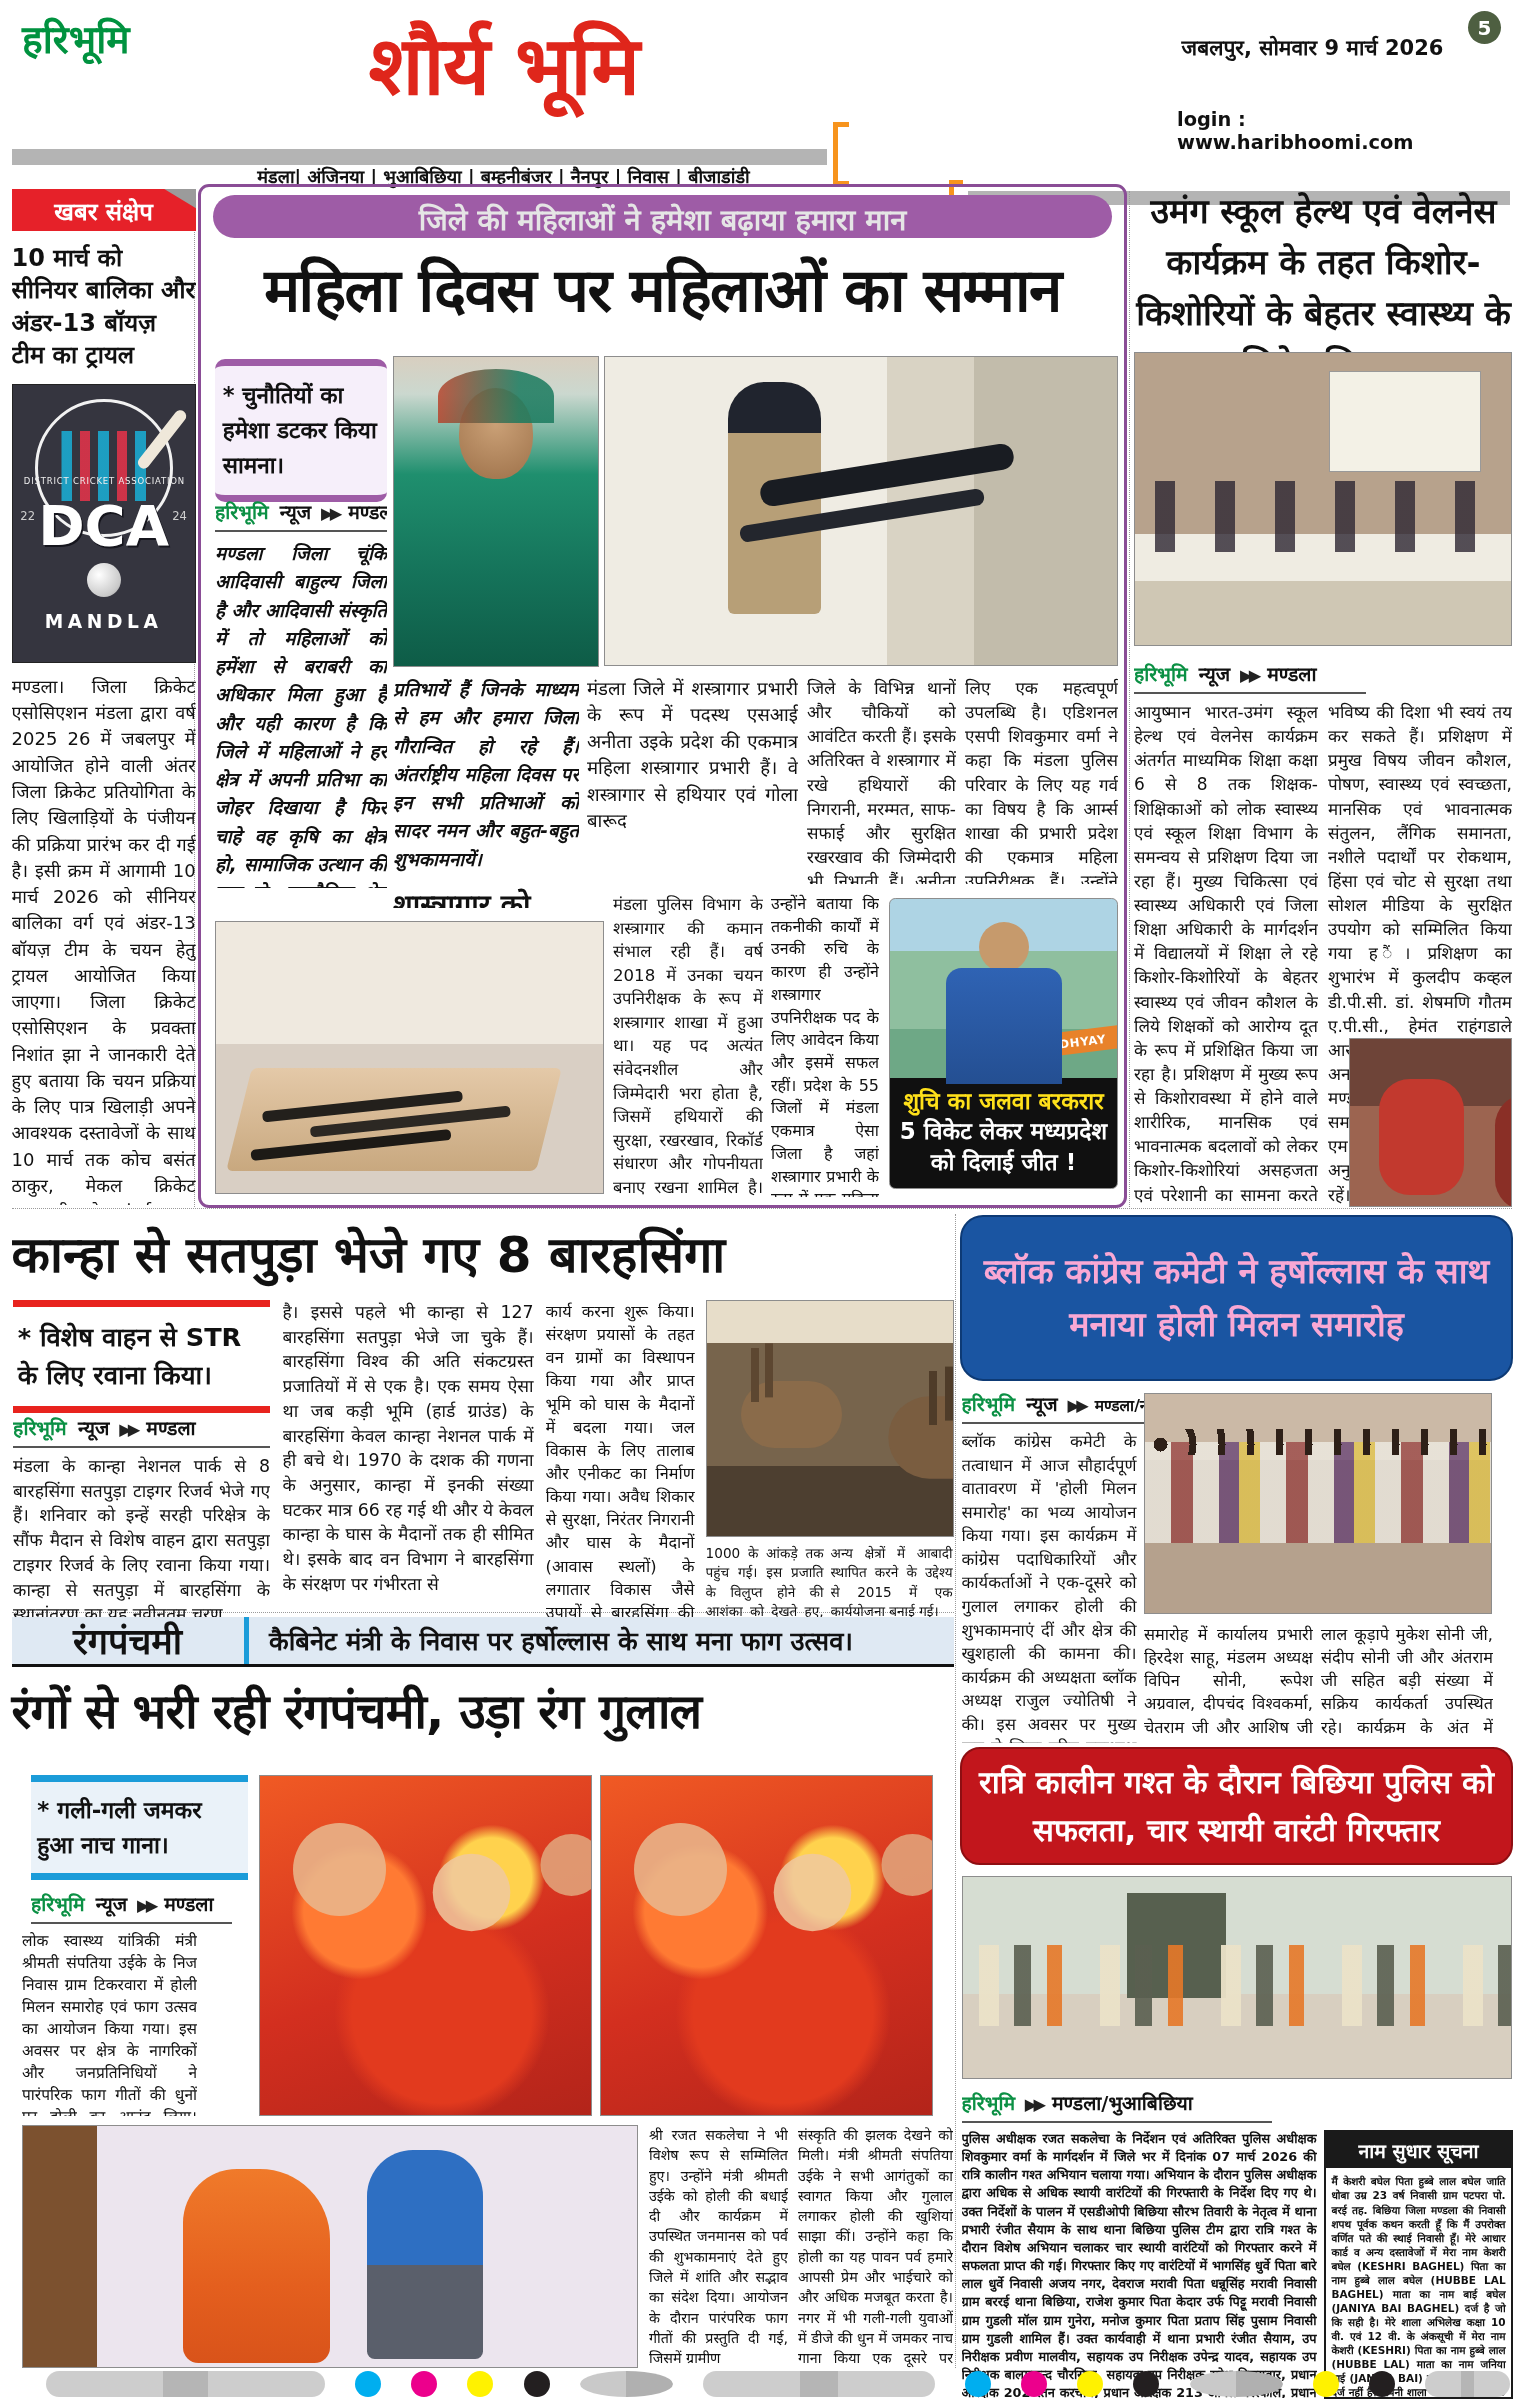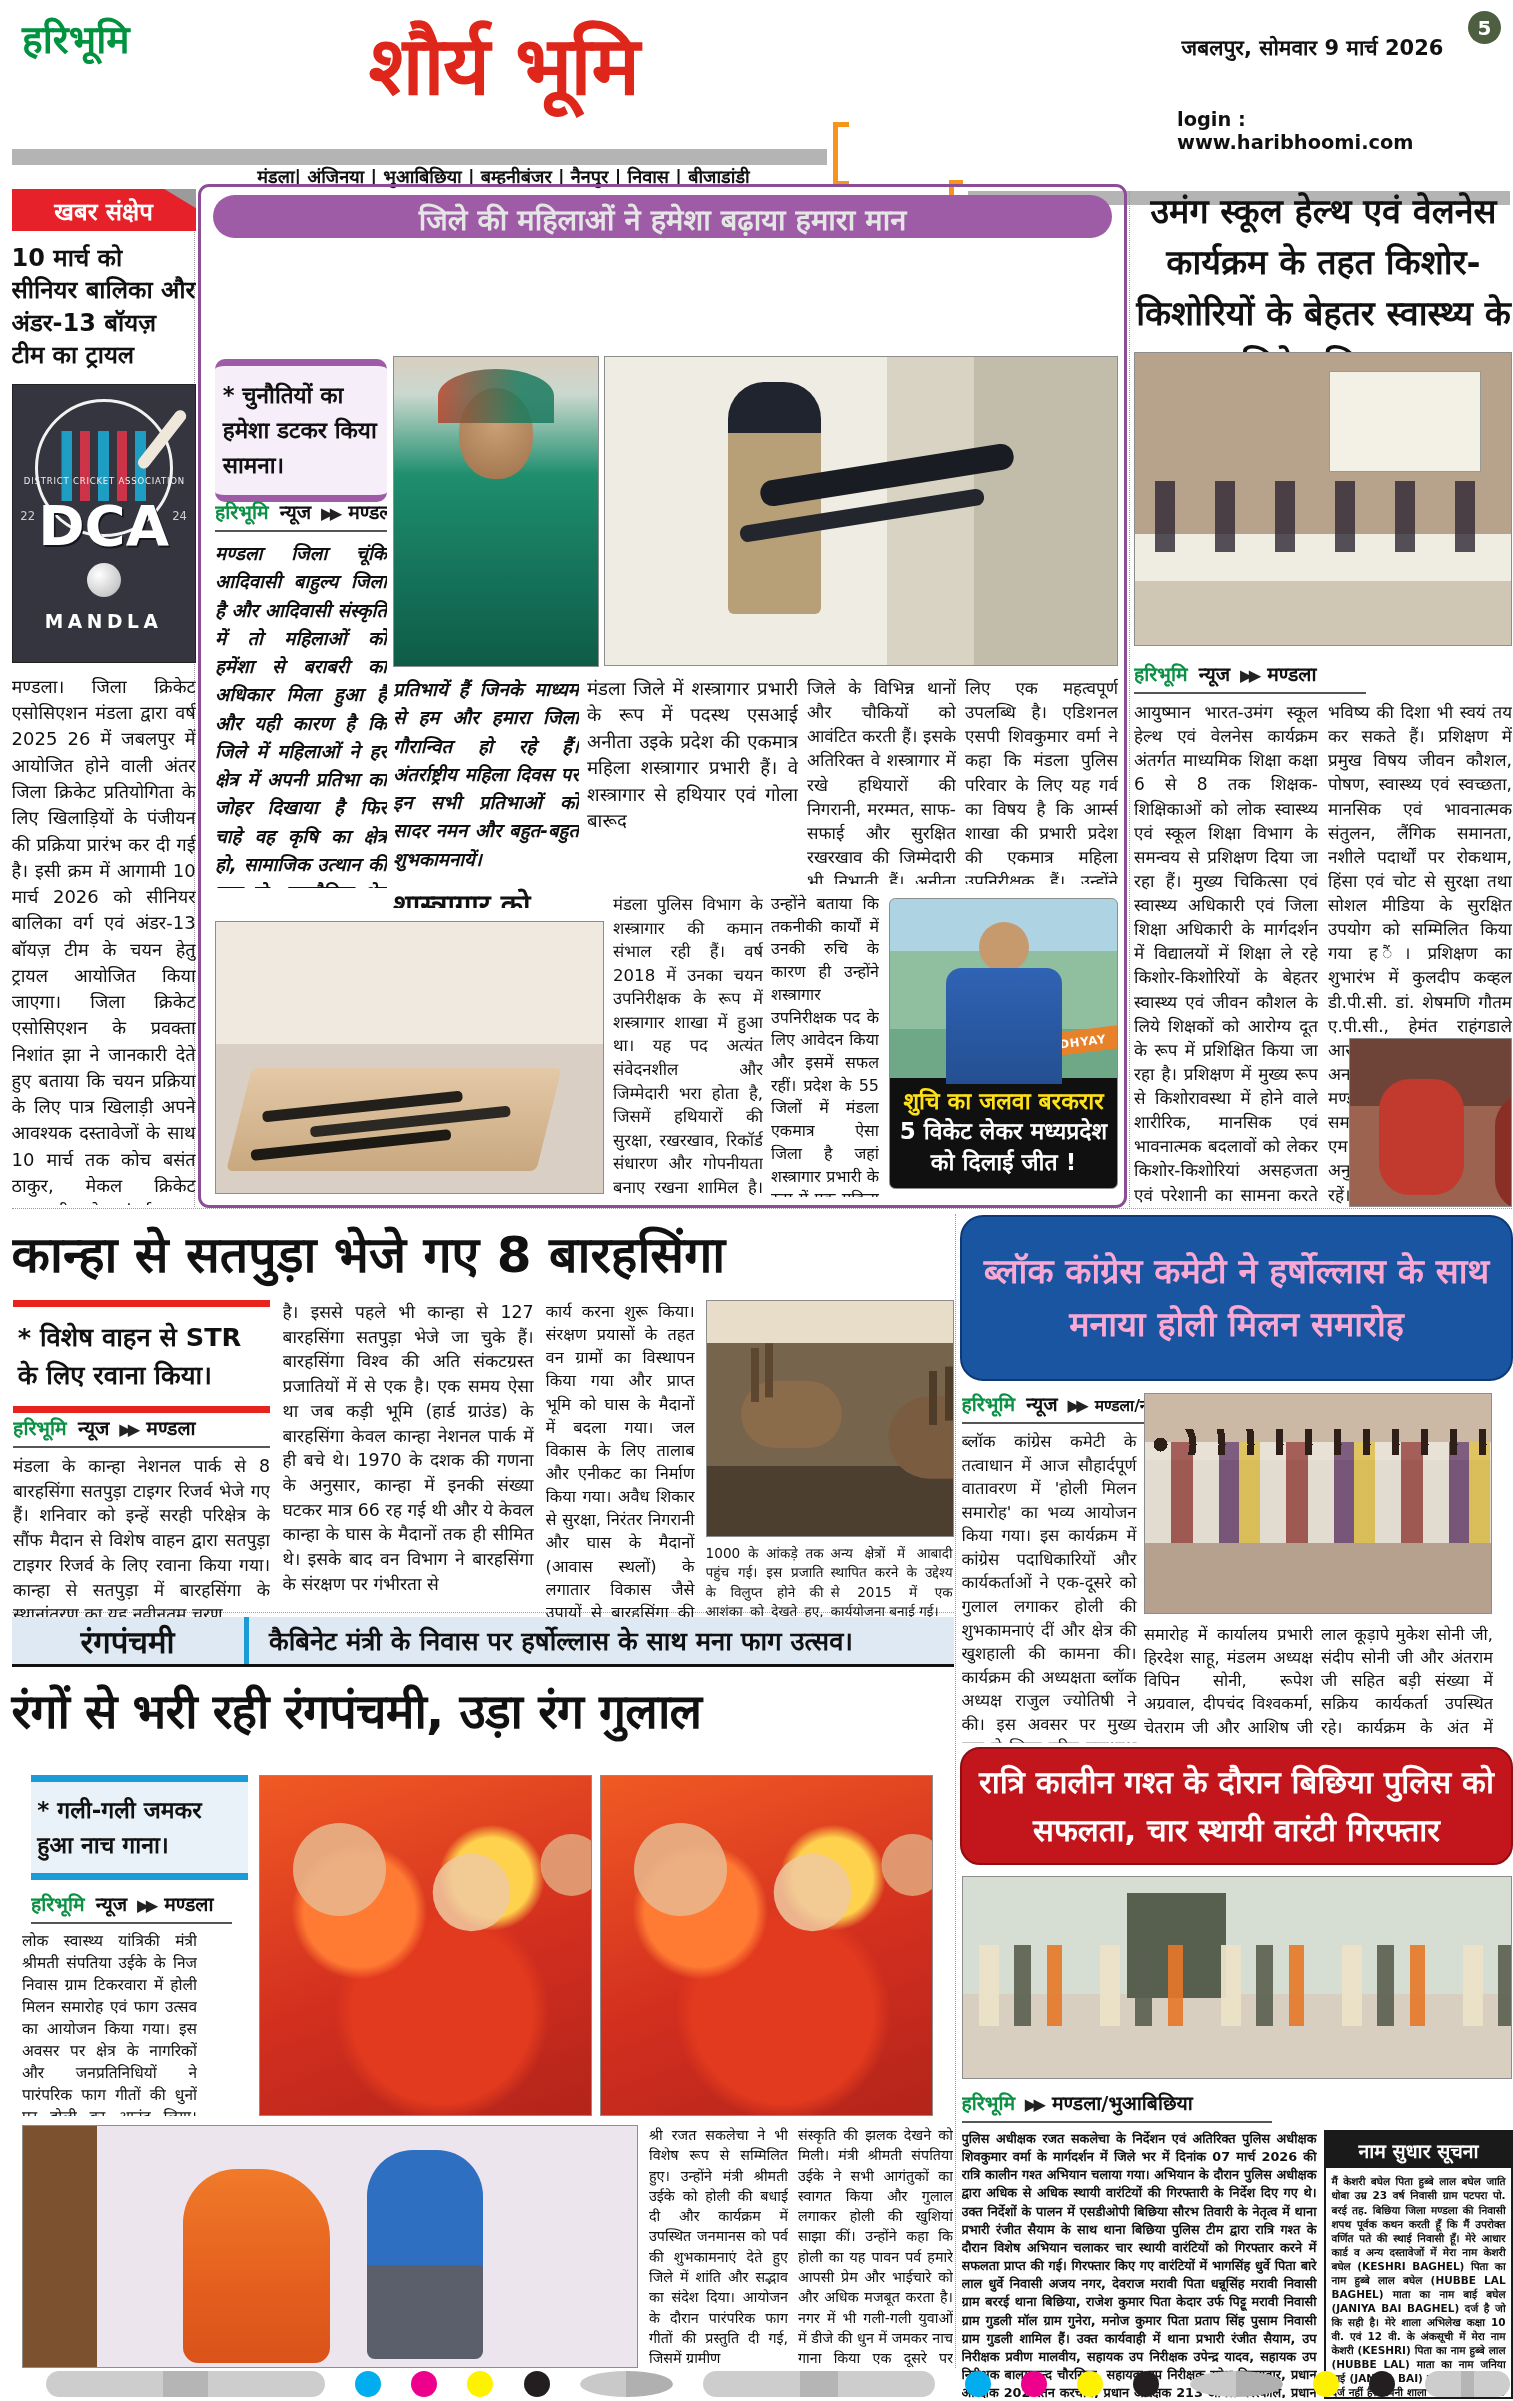--- a/index.html
+++ b/index.html
@@ -142,21 +142,21 @@
                  display:flex; align-items:center; justify-content:center; padding:0 12.4px; }
   .red-banner  { background:#c2161c; border:2.3px solid #8e0e12; border-radius:20px; color:#fff;
                  font-size:31px; font-weight:800; text-align:center; line-height:1.55;
                  display:flex; align-items:center; justify-content:center; padding:0 11px; }
   .k-headline { font-size:50px; font-weight:800; white-space:nowrap; }
   .r-headline { font-size:48px; font-weight:800; white-space:nowrap; letter-spacing:-0.8px; }
   .u-headline { font-size:34px; font-weight:800; text-align:center; line-height:1.5; }
 
   .strip { background:#dfe9f3; border-bottom:3.1px solid #111; display:flex; align-items:stretch; }
   .strip-label { width:232px; display:flex; align-items:center; justify-content:center;
-                 font-size:31px; font-weight:800; }
+                 font-size:36px; font-weight:800; }
   .strip-div { width:5.4px; background:#1b9cd9; }
   .strip-text { flex:1; display:flex; align-items:center; padding-left:20px; font-size:25.6px; font-weight:800; }
 
   
   .notice { border:2.3px solid #1a1a1a; background:#fff; }
   .notice-title { background:#1a1a1a; color:#fff; text-align:center; font-size:19.4px; font-weight:800; padding:4.6px 0; }
   .notice-body { padding:6.2px 5.4px; font-size:10.5px; line-height:1.34; font-weight:600; }
 
   
   .marks { display:flex; align-items:center; justify-content:space-between; }
@@ -204,20 +204,21 @@
       <div class="dca-ball"></div>
       <div class="dca-bottom">MANDLA</div>
     </div>
     <div class="nb-body jtext">मण्डला। जिला क्रिकेट एसोसिएशन मंडला द्वारा वर्ष 2025 26 में जबलपुर में आयोजित होने वाली अंतर जिला क्रिकेट प्रतियोगिता के लिए खिलाड़ियों के पंजीयन की प्रक्रिया प्रारंभ कर दी गई है। इसी क्रम में आगामी 10 मार्च 2026 को सीनियर बालिका वर्ग एवं अंडर-13 बॉयज़ टीम के चयन हेतु ट्रायल आयोजित किया जाएगा। जिला क्रिकेट एसोसिएशन के प्रवक्ता निशांत झा ने जानकारी देते हुए बताया कि चयन प्रक्रिया के लिए पात्र खिलाड़ी अपने आवश्यक दस्तावेजों के साथ 10 मार्च तक कोच बसंत ठाकुर, मेकल क्रिकेट अकादमी से संपर्क कर पंजीयन की औपचारिकता पूरी करें। खिलाड़ियों को ट्रायल के समय डिजिटल जन्म प्रमाण पत्र, आधार कार्ड और पासपोर्ट साइज फोटो साथ लाना अनिवार्य होगा। ट्रायल महात्मा गांधी स्टेडियम ग्राउंड, मंडला में सुबह 10 बजे से आयोजित किया जाएगा। चयन प्रक्रिया के दौरान चयनकर्ता अनिल सोनी, पंकज दुबे, चंद्रेश बर्मन, अर्जुन भांडे, फैजान खान, इम्तियाज अली, निशांत झा और ललित जोशी उपस्थित रहेंगे। जिला क्रिकेट एसोसिएशन ने सभी पात्र खिलाड़ियों से निर्धारित समय पर उपस्थित होकर ट्रायल में भाग लेने की अपील की है।</div>
   </div>
 
   <div class="abs m-art" style="left:198px; top:184px; width:929px; height:1024px;">
     <div class="abs m-kicker" style="left:12.4px; top:7.7px; right:12.4px; height:43px;">
       <span>जिले की महिलाओं ने हमेशा बढ़ाया हमारा मान</span>
     </div>
+    <div class="abs m-headline" style="left:0; top:60px; width:100%;">महिला दिवस पर महिलाओं का सम्मान</div>
 
     <div class="abs pullq" style="left:14px; top:172px; width:172px;border-radius:10px;">* चुनौतियों का हमेशा डटकर किया सामना।</div>
 
     <div class="abs byline" style="left:14px; top:311px; width:172px;">
       <span class="b-brand">हरिभूमि</span>
       <span class="b-word">न्यूज</span>
       <span class="b-arrows">▶▶</span>
       <span class="b-place">मण्डला</span>
     </div>
     <div class="abs m-ital jtext" style="left:14px; top:353px; width:172px; height:348px; overflow:hidden;">मण्डला जिला चूंकि आदिवासी बाहुल्य जिला है और आदिवासी संस्कृति में तो महिलाओं को हमेंशा से बराबरी का अधिकार मिला हुआ है और यही कारण है कि जिले में महिलाओं ने हर क्षेत्र में अपनी प्रतिभा का जोहर दिखाया है फिर चाहे वह कृषि का क्षेत्र हो, सामाजिक उत्थान की बात हो, राजनैतिक क्षेत्र में वर्चस्व की लड़ाई हो या फिर पारिवारिक दायित्व के निर्वाहन की बात हो। हमेंशा से ये अव्वल रही हैं। आज हमारे जिले की बेटी सम्पतिया उइके प्रदेश में केबिनेट मंत्री हैं तो हमारे दूसरी बेटी क्रिकेट के क्षेत्र में पूरे देश में नाम रोशन कर रही है ऐसी न जाने कितनी</div>

